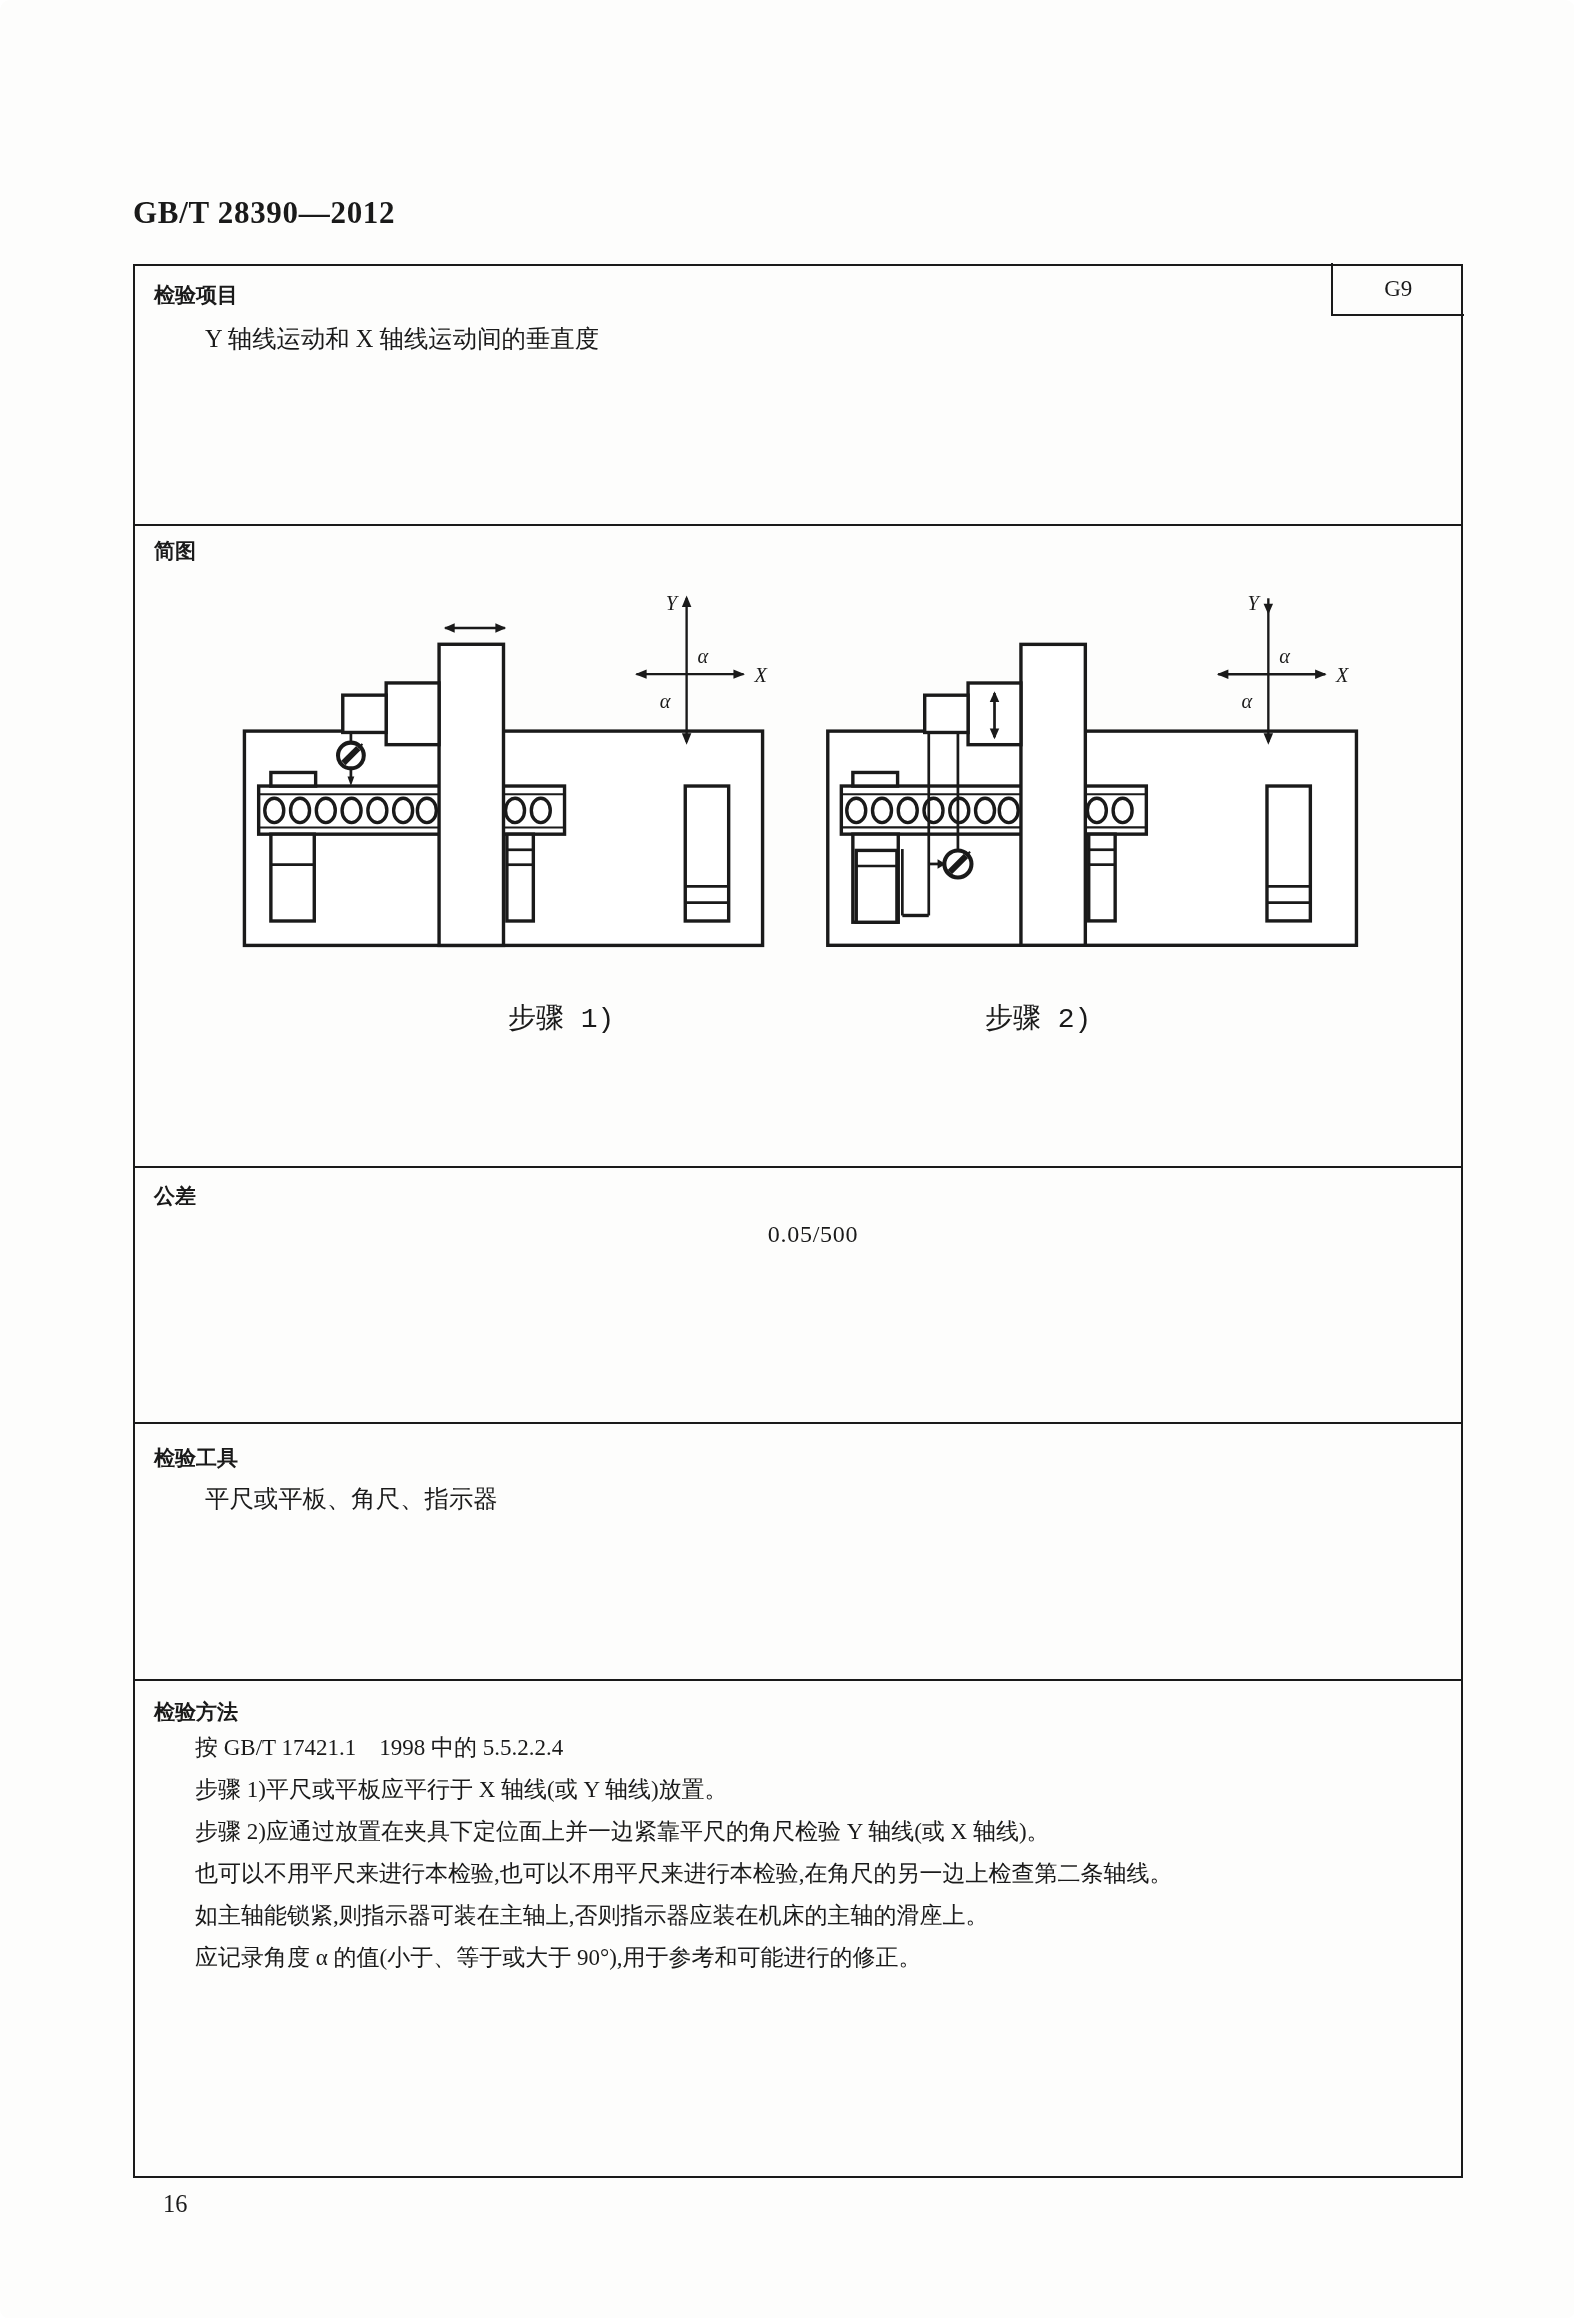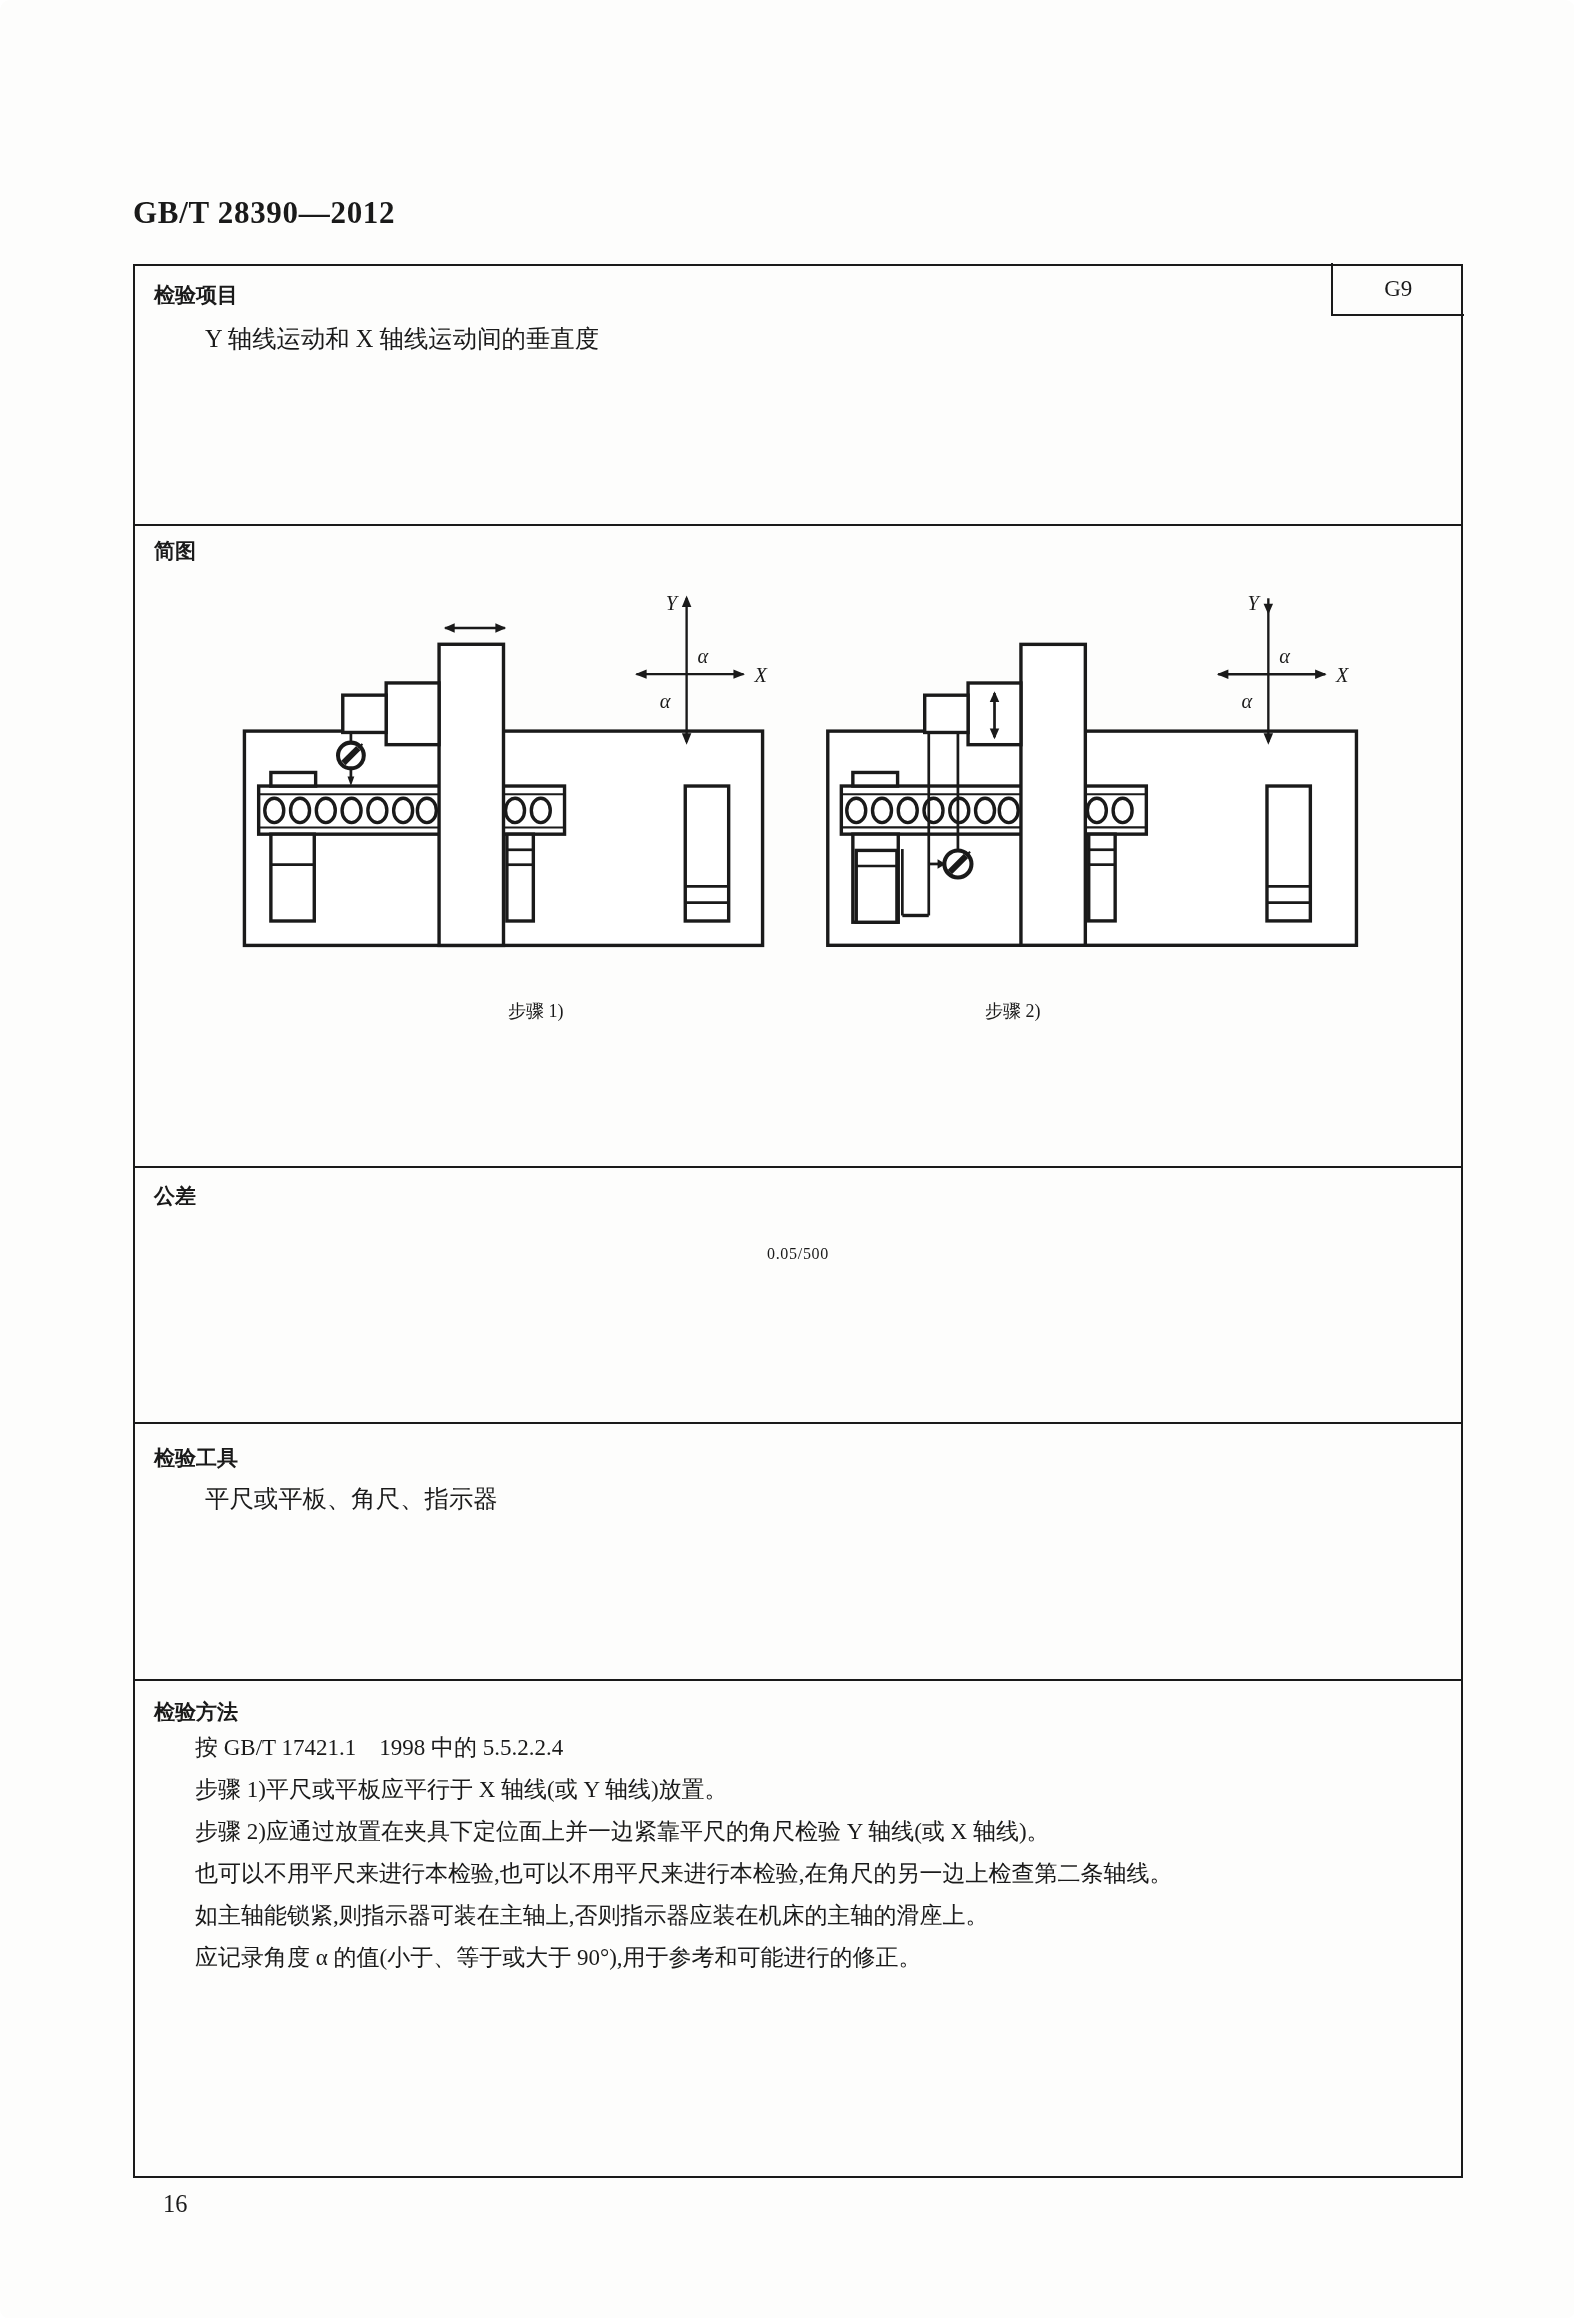--- a/index.html
+++ b/index.html
@@ -36,28 +36,28 @@
   .divider{
     position:absolute;left:0;width:100%;height:2px;
     background:#1a1a1a;
   }
   .sec-label{
     font-family:"Liberation Sans","DejaVu Sans",sans-serif;
     font-weight:bold;font-size:21px;white-space:nowrap;
   }
   .content{font-size:24.4px;white-space:nowrap;}
   .tol-value{
-    left:0;top:979px;width:100%;
-    text-align:center;font-size:16px;letter-spacing:0.7px;
+    left:0;top:955px;width:100%;
+    text-align:center;font-size:24px;letter-spacing:0.7px;padding-left:15px;
   }
   .method-lines{
     left:60px;top:1461px;
     font-size:23px;line-height:42px;white-space:nowrap;
   }
-  .caption{font-size:18px;white-space:nowrap;}
+  .caption{font-size:28px;white-space:nowrap;font-family:Liberation Mono, monospace;}
   .page-number{
     left:163px;top:2190px;font-size:24.4px;
   }
   svg{display:block;}
   svg text{
     font-family:"Liberation Serif","DejaVu Serif",serif;
     font-style:italic;font-size:30px;
     fill:#1a1a1a;stroke:none;
   }
 </style>

